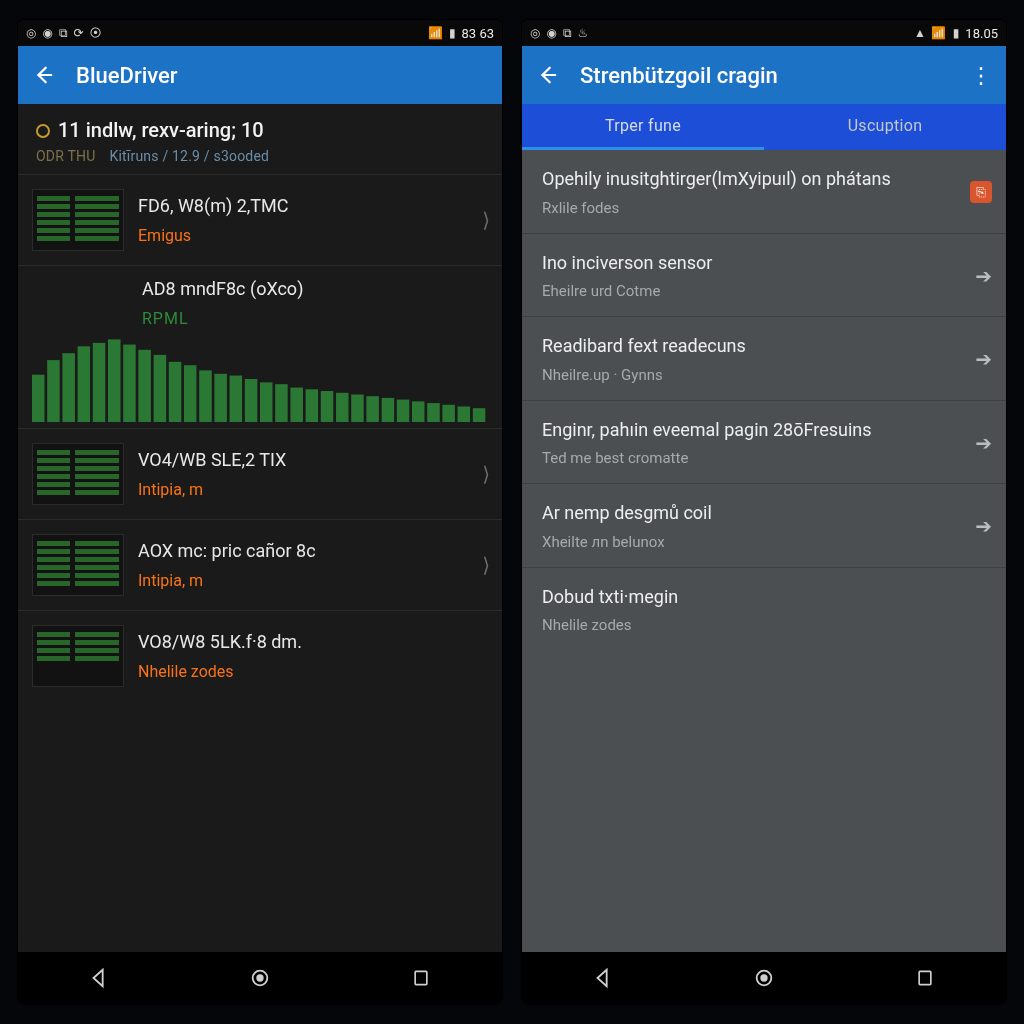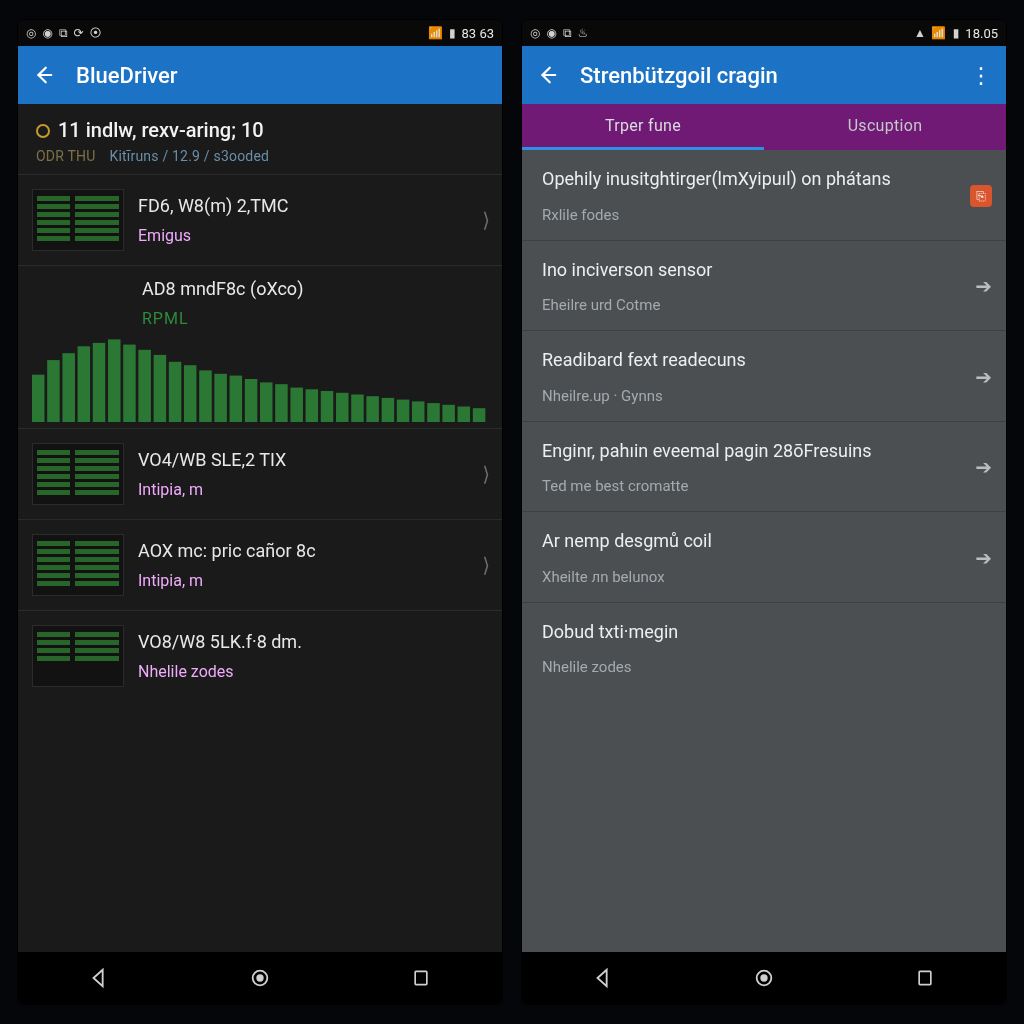--- a/index.html
+++ b/index.html
@@ -9,50 +9,50 @@
   
   .statusbar { height: 26px; background: rgba(0,0,0,0.65); color: #e8e8e8; font-size: 13px; display: flex; align-items: center; justify-content: space-between; padding: 0 8px; }
   .statusbar .left, .statusbar .right { display: flex; align-items: center; gap: 6px; }
   .statusbar .glyph { font-size: 12px; opacity: .9; }
   
   .appbar { height: 58px; background: #1c72c4; color: #fff; display: flex; align-items: center; padding: 0 14px; gap: 22px; }
   .appbar .back { width: 22px; height: 22px; display: inline-flex; align-items: center; justify-content: center; }
   .appbar .title { font-size: 22px; font-weight: 500; flex: 1; }
   .appbar .more { width: 22px; text-align: center; font-size: 22px; }
   
-  .tabs { display: flex; background: #701a75; color: #c4c8ca; height: 46px; }
+  .tabs { display: flex; background: #1d4ed8; color: #c4c8ca; height: 46px; }
   .tab { flex: 1; display: flex; align-items: center; justify-content: center; font-size: 16px; letter-spacing: .3px; border-bottom: 3px solid transparent; }
   .tab.active { color: #d8dcdf; border-bottom-color: #2d8fe6; }
   
   .content-left { flex: 1; background: #1a1a1a; overflow: hidden; padding-top: 6px; border-radius: 24px; }
   .summary { padding: 8px 14px 10px 18px; }
   .summary .row1 { color: #f2f2f2; font-size: 20px; font-weight: 500; }
   .summary .row1 .dot { width:14px; height:14px; display:inline-block; border:2px solid #c79a2c; border-radius:50%; margin-right:8px; vertical-align:-1px; }
   .summary .row2 { color: #6a8ea8; font-size: 14px; margin-top: 6px; letter-spacing:.2px; }
   .summary .row2 .lbl { color:#7d7048; margin-right:14px; }
   .pid { display:flex; align-items:center; gap:14px; padding:14px 12px 14px 14px; border-top:1px solid #2a2a2a; }
   .pid .thumb { width:92px; height:62px; background:#121212; border:1px solid #2b2b2b; position:relative; overflow:hidden; }
   .pid .txt { flex:1; }
   .pid .line1 { color:#e8e8e8; font-size:18px; }
-  .pid .line2 { color:#f0abfc; font-size:16px; margin-top:10px; }
+  .pid .line2 { color:#f97316; font-size:16px; margin-top:10px; }
   .pid .caret { color:#6b6b6b; font-size:20px; }
   
   .thumb .stripe { position:absolute; left:4px; right:4px; height:5px; background:linear-gradient(90deg,#2d7a2f 0 40%,transparent 40% 46%,#2d7a2f 46% 100%); opacity:.8; }
   
   .chartrow { padding: 12px 14px 6px 14px; border-top:1px solid #2a2a2a; }
   .chartrow .line1 { color:#e8e8e8; font-size:18px; margin-left:110px; }
   .chartrow .line2 { color:#2f8a3a; font-size:16px; margin:10px 0 8px 110px; letter-spacing:1px; }
   .bigchart { height:86px; position:relative; }
   .bigchart svg { width:100%; height:100%; display:block; }
   
   .content-right { flex:1; background:#4b4f52; overflow:hidden; }
   .ritem { padding:18px 14px 16px 20px; border-bottom:1px solid #3c4042; display:flex; align-items:center; gap:12px; }
   .ritem .rtxt { flex:1; }
   .ritem .t1 { color:#eceeef; font-size:18px; line-height:1.25; }
-  .ritem .t2 { color:#a4aaae; font-size:15px; margin-top:15px; }
+  .ritem .t2 { color:#a4aaae; font-size:15px; margin-top:8px; }
   .ritem .chev { color:#b9bdbf; font-size:20px; }
   .badge { width:22px; height:22px; border-radius:4px; background:#d9552d; display:inline-flex; align-items:center; justify-content:center; color:#fff; font-size:12px; }
   
   .navbar { height:52px; background:#000; display:flex; align-items:center; justify-content:space-around; }
   .navbtn { width:26px; height:26px; display:inline-flex; align-items:center; justify-content:center; color:#cfcfcf; }
 </style>
 </head>
 <body>
 
 <div class="canvas">

